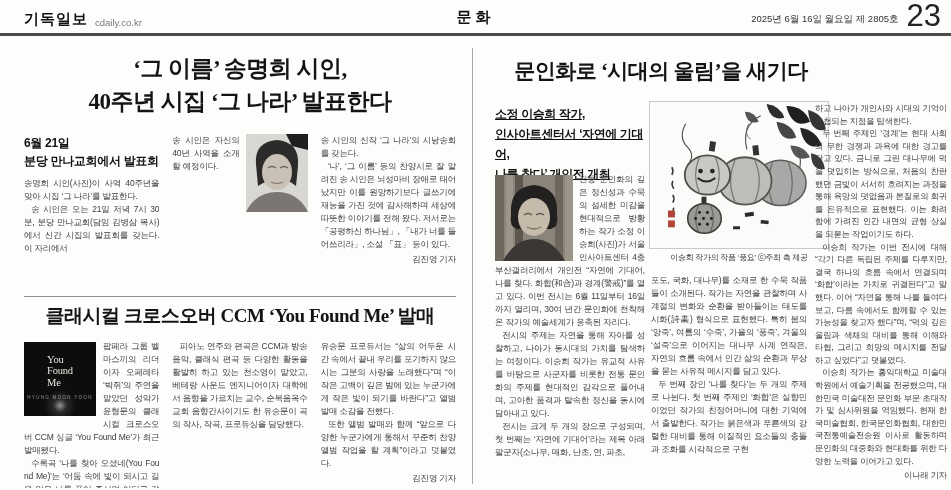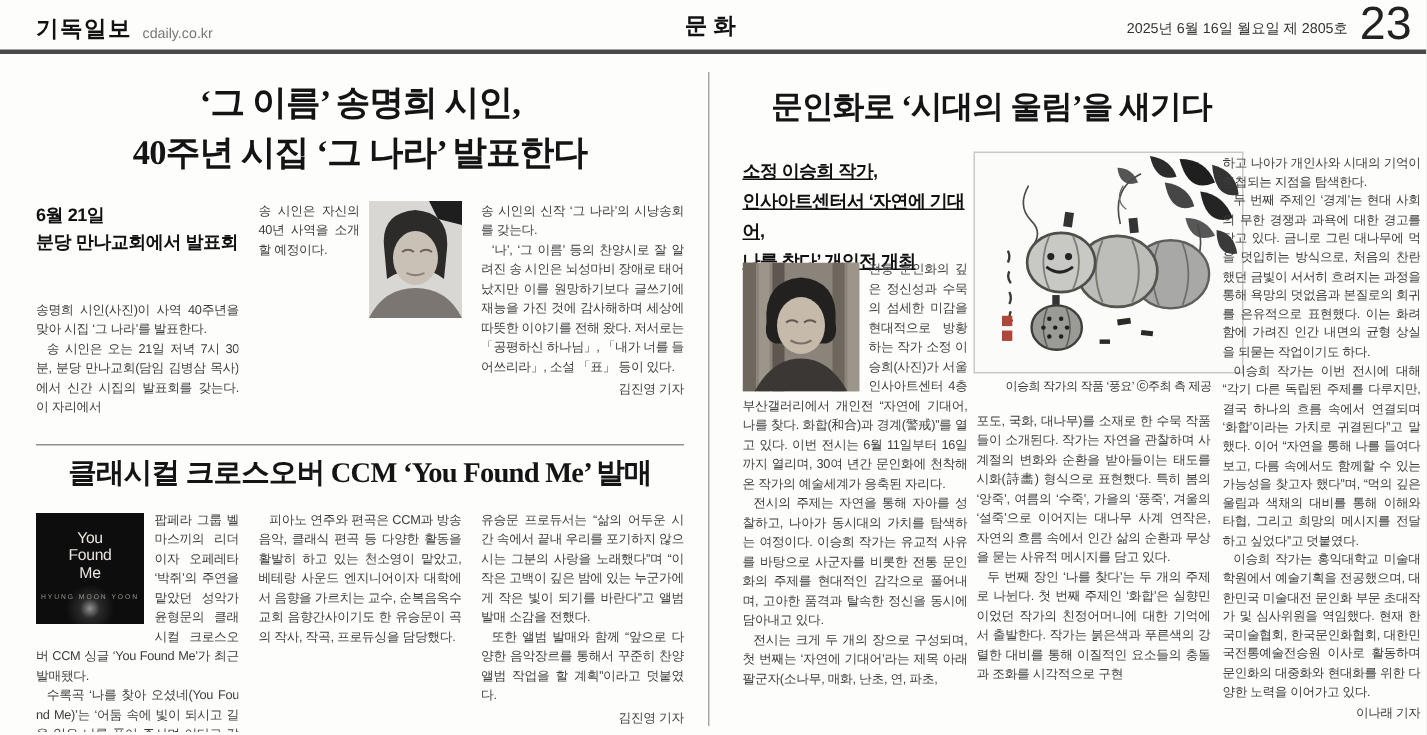--- a/index.html
+++ b/index.html
@@ -22,31 +22,31 @@
   
   .col-txt { font-size:8.5px; line-height:13px; letter-spacing:-0.2px; color:#3c3c3c; text-align:justify; word-break:break-all; }
   .col-txt p.ind { text-indent:0.85em; }
   .byline { display:block; text-align:right; margin-top:2px; color:#3c3c3c; }
   .serif-h { font-family:"Liberation Serif","DejaVu Serif",serif; font-weight:700; color:#141414; }
   
   .left-sec { position:absolute; left:24px; top:44px; width:432px; }
   .a1-headline { text-align:center; font-size:23px; line-height:33px; letter-spacing:-0.5px; margin-top:8px; }
   .a1-cols { display:flex; gap:13px; margin-top:16px; height:152px; overflow:hidden; }
   .a1-cols .c { flex:1; overflow:hidden; }
-  .subhead { font-size:12px; font-weight:700; line-height:18px; color:#111; margin-bottom:30px; letter-spacing:-0.3px; }
+  .subhead { font-size:12px; font-weight:700; line-height:18px; color:#111; margin-bottom:7px; letter-spacing:-0.3px; }
   .poet-photo { float:right; width:62px; height:78px; margin:0 0 3px 6px; }
   .mid-rule { border:0; border-top:1px solid #8f8f8f; margin:10px 0 6px 0; }
   .a2-headline { text-align:center; font-size:19px; line-height:26px; letter-spacing:-0.5px; margin-top:4px; }
   .a2-cols { display:flex; gap:13px; margin-top:11px; height:148px; overflow:hidden; }
   .a2-cols .c { flex:1; overflow:hidden; }
   
   .album { float:left; width:72px; height:74px; margin:2px 7px 3px 0; background:#0d0d0d;
            background-image:radial-gradient(circle at 50% 86%, rgba(255,255,255,0.55) 0, rgba(255,255,255,0.12) 9%, rgba(0,0,0,0) 22%);
            display:flex; flex-direction:column; align-items:center; justify-content:center; }
-  .album .t { color:#e9e6df; font-family:Liberation Sans, sans-serif; font-size:10.5px; line-height:11.5px; text-align:center; }
+  .album .t { color:#e9e6df; font-family:Liberation Serif, serif; font-size:10.5px; line-height:11.5px; }
   .album .a { color:#9a958c; font-size:4.5px; letter-spacing:1.3px; margin-top:3px; }
   
   .vdiv { position:absolute; left:472px; top:48px; bottom:6px; width:1px; background:#a8a8a8; }
   
   .right-sec { position:absolute; left:488px; top:44px; width:463px; height:446px; }
   .a3-headline { position:absolute; left:12px; top:13px; width:322px; text-align:center; font-size:21px; line-height:28px; letter-spacing:-0.5px; }
   .a3-subhead { position:absolute; left:7px; top:60px; width:152px; font-size:12px; font-weight:700; line-height:20px; color:#111; letter-spacing:-0.4px;text-decoration:underline; }
   .a3-col1 { position:absolute; left:7px; top:129px; width:150px; height:312px; overflow:hidden; }
   .artist-photo { float:left; width:78px; height:86px; margin:2px 6px 2px 0; }
   .a3-fig { position:absolute; left:161px; top:57px; width:180px; }
@@ -125,21 +125,21 @@
             <span class="a">HYUNG MOON YOON</span>
           </div>
           <p>팝페라 그룹 벨마스끼의 리더이자 오페레타 ‘박쥐’의 주연을 맡았던 성악가 윤형문의 클래시컬 크로스오버 CCM 싱글 ‘You Found Me’가 최근 발매됐다.</p>
           <p class="ind">수록곡 ‘나를 찾아 오셨네(You Found Me)’는 ‘어둠 속에 빛이 되시고 길을 잃은 나를 품어 주시며 어디로 갈지 모르는</p>
         </div>
         <div class="c">
           <p class="ind">피아노 연주와 편곡은 CCM과 방송음악, 클래식 편곡 등 다양한 활동을 활발히 하고 있는 천소영이 맡았고, 베테랑 사운드 엔지니어이자 대학에서 음향을 가르치는 교수, 순복음옥수교회 음향간사이기도 한 유승문이 곡의 작사, 작곡, 프로듀싱을 담당했다.</p>
         </div>
         <div class="c">
           <p>유승문 프로듀서는 “삶의 어두운 시간 속에서 끝내 우리를 포기하지 않으시는 그분의 사랑을 노래했다”며 “이 작은 고백이 깊은 밤에 있는 누군가에게 작은 빛이 되기를 바란다”고 앨범 발매 소감을 전했다.</p>
-          <p class="ind">또한 앨범 발매와 함께 “앞으로 다양한 음악장르를 통해서 꾸준히 찬양앨범 작업을 할 계획”이라고 덧붙였다.</p>
+          <p class="ind">또한 앨범 발매와 함께 “앞으로 다양한 누군가에게 통해서 꾸준히 찬양앨범 작업을 할 계획”이라고 덧붙였다.</p>
           <span class="byline">김진영 기자</span>
         </div>
       </div>
     </article>
   </section>
 
   <div class="vdiv"></div>
 
   <section class="right-sec">
     <article>

